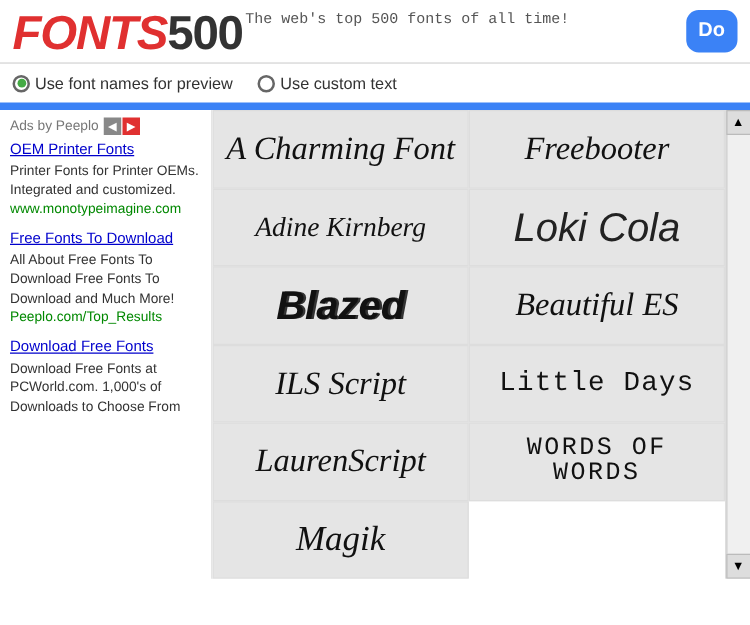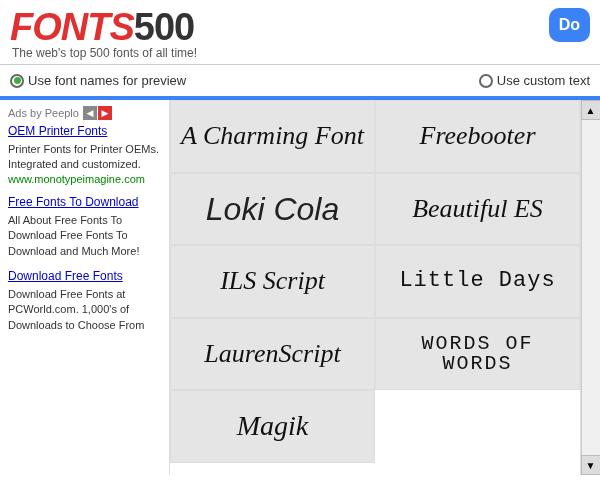--- a/index.html
+++ b/index.html
@@ -9,61 +9,61 @@
     #header {
       background: #fff;
       padding: 8px 10px 4px 10px;
       border-bottom: 1px solid #ccc;
       display: flex;
       align-items: center;
       justify-content: space-between;
     }
     #logo-area {
       display: flex;
-      flex-direction: column;
+      flex-direction: row;
       align-items: flex-start;
     }
     #logo-text {
       font-size: 38px;
       font-weight: 900;
       font-style: italic;
       color: #e03030;
       line-height: 1;
       letter-spacing: -1px;
     }
     #logo-500 {
       color: #333;
       font-style: normal;
     }
     #logo-tagline {
       font-size: 12px;
       color: #555;
       margin-left: 2px;
+      font-family: Liberation Mono, monospace;
     }
     #do-button {
       background: #3b82f6;
       color: #fff;
       font-size: 16px;
       font-weight: bold;
       padding: 8px 10px;
       border: none;
       cursor: pointer;
       border-radius: 10px;
       align-self: flex-start;
     }
 
     
     #options-bar {
       padding: 8px 10px;
-      border-bottom: 4px solid #3b82f6;
+      border-bottom: 6px solid #3b82f6;
       display: flex;
       align-items: center;
       gap: 20px;
       background: #fff;
-      justify-content: space-between;
     }
     .option-item {
       display: flex;
       align-items: center;
       gap: 4px;
       font-size: 13px;
       color: #333;
     }
     .radio-outer {
       width: 14px; height: 14px;
@@ -212,40 +212,47 @@
 
     <div class="ad-block">
       <div class="ad-title">OEM Printer Fonts</div>
       <div class="ad-text">Printer Fonts for Printer OEMs. Integrated and customized.</div>
       <div class="ad-url">www.monotypeimagine.com</div>
     </div>
 
     <div class="ad-block">
       <div class="ad-title">Free Fonts To Download</div>
       <div class="ad-text">All About Free Fonts To Download Free Fonts To Download and Much More!</div>
+      <div class="ad-url">Peeplo.com/Top_Results</div>
     </div>
 
     <div class="ad-block">
       <div class="ad-title">Download Free Fonts</div>
       <div class="ad-text">Download Free Fonts at PCWorld.com. 1,000's of Downloads to Choose From</div>
     </div>
   </div>
 
   <div id="font-grid">
 
     <div class="font-cell">
       <span class="font-name-display font-charming">A Charming Font</span>
     </div>
     <div class="font-cell">
       <span class="font-name-display font-freebooter">Freebooter</span>
     </div>
 
+    <div class="font-cell">
+      <span class="font-name-display font-adine">Adine Kirnberg</span>
+    </div>
 
     <div class="font-cell">
       <span class="font-name-display font-loki">Loki Cola</span>
+    </div>
+    <div class="font-cell">
+      <span class="font-name-display font-blazed" style="text-shadow: 2px 0 #333;">Blazed</span>
     </div>
 
     <div class="font-cell">
       <span class="font-name-display font-beautiful">Beautiful ES</span>
     </div>
     <div class="font-cell">
       <span class="font-name-display font-ils">ILS Script</span>
     </div>
 
     <div class="font-cell">

